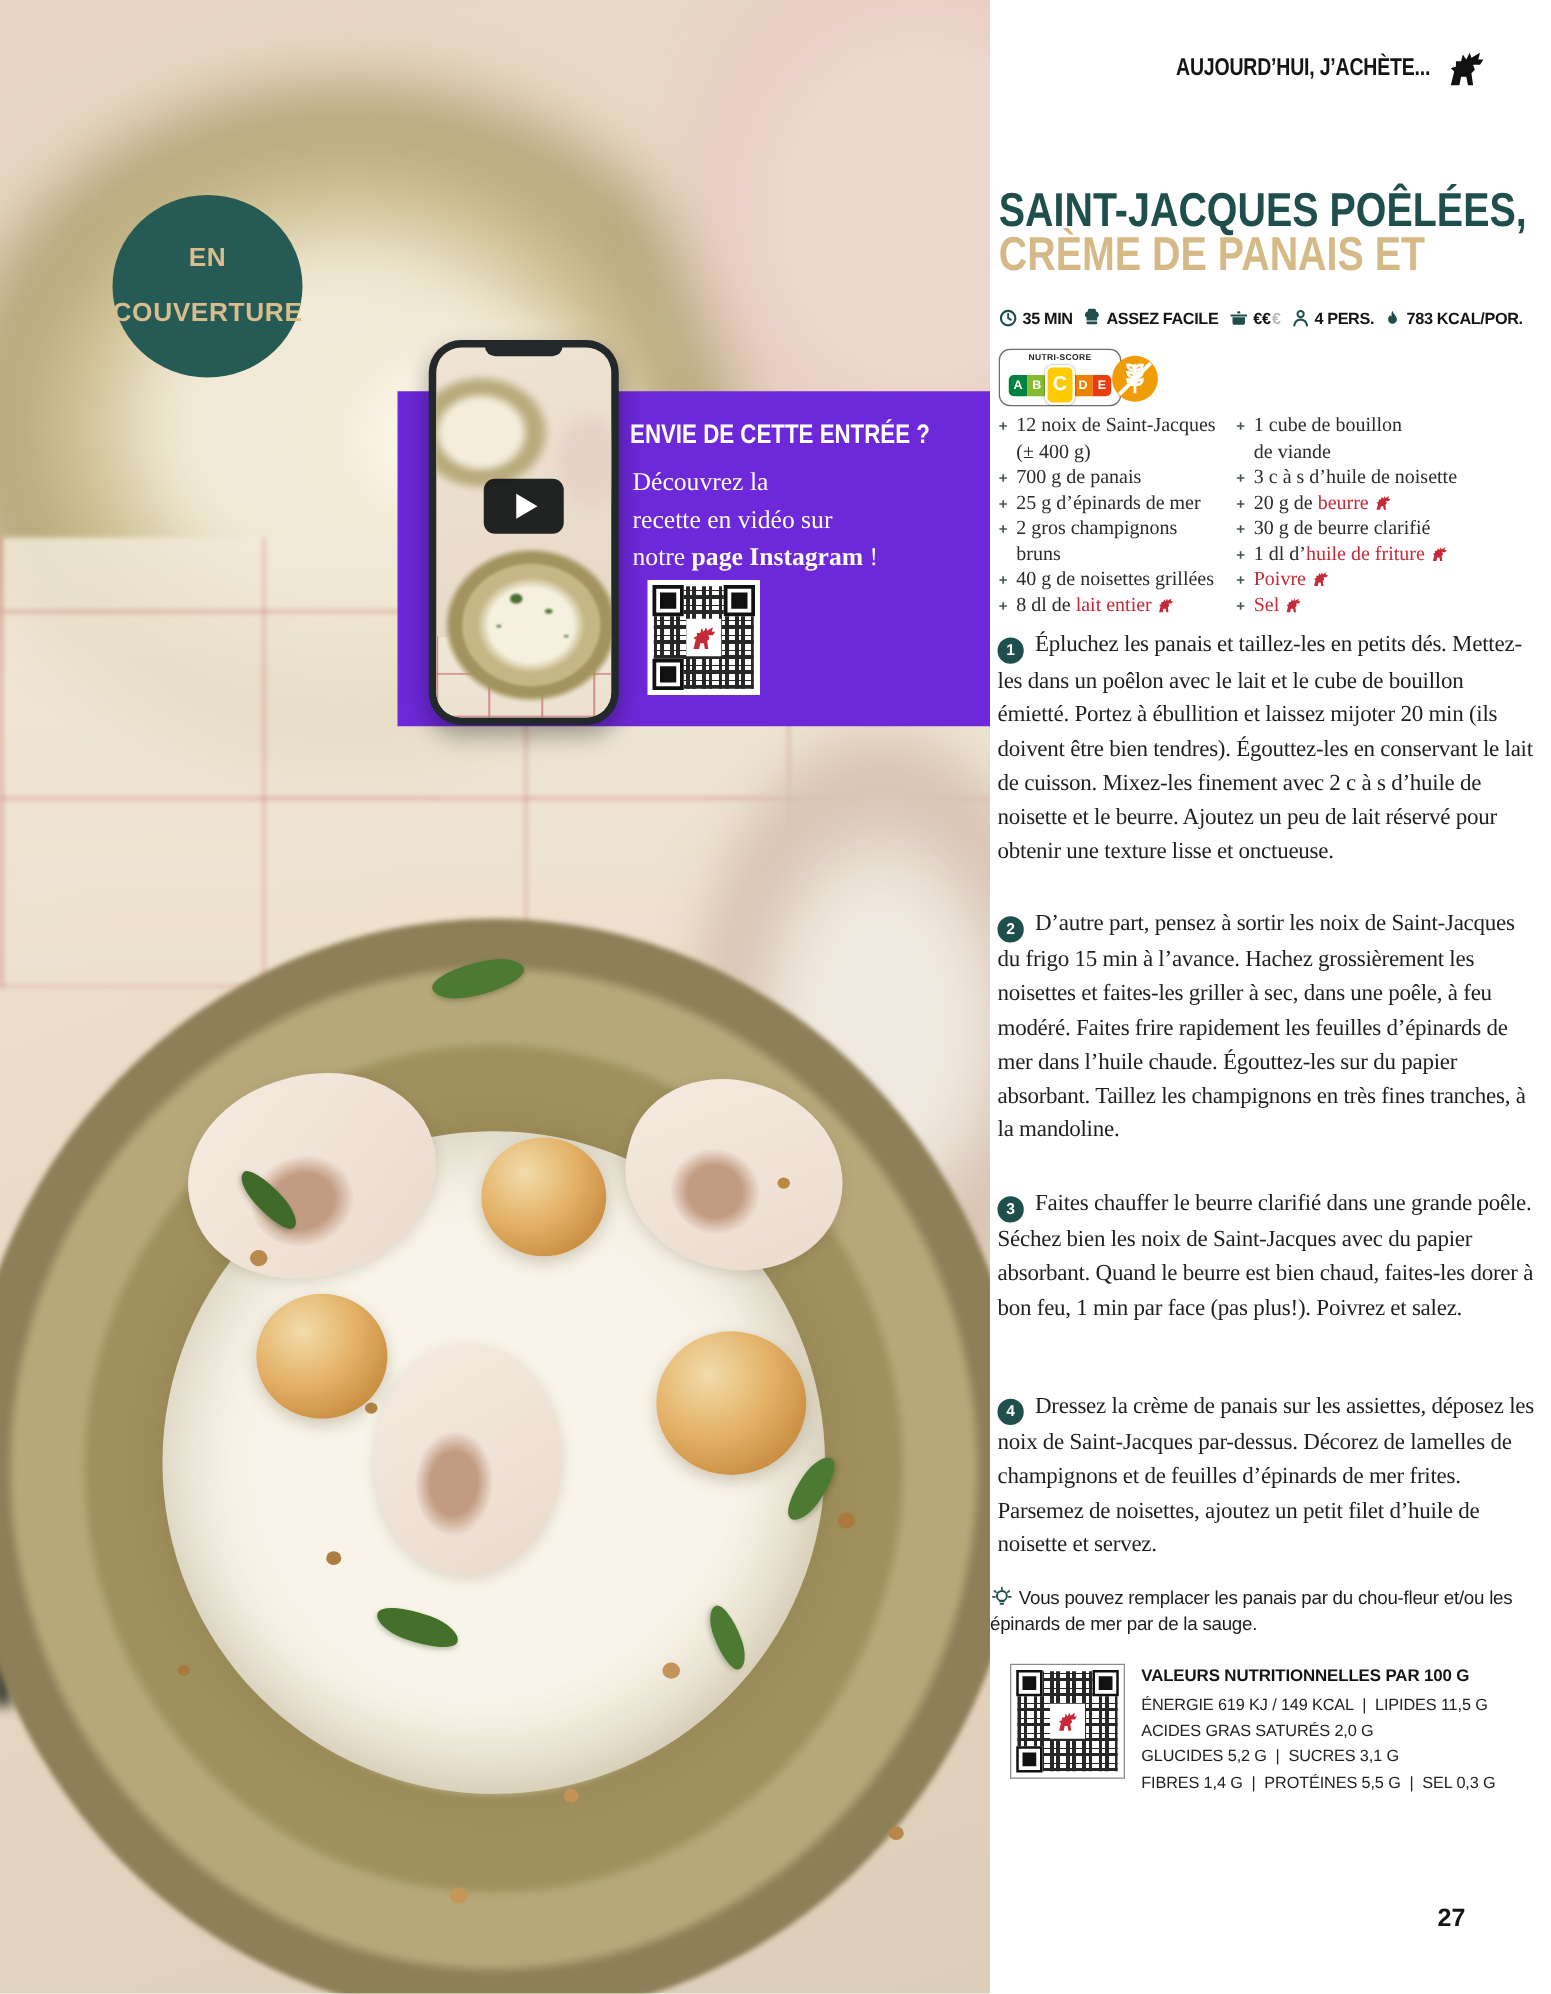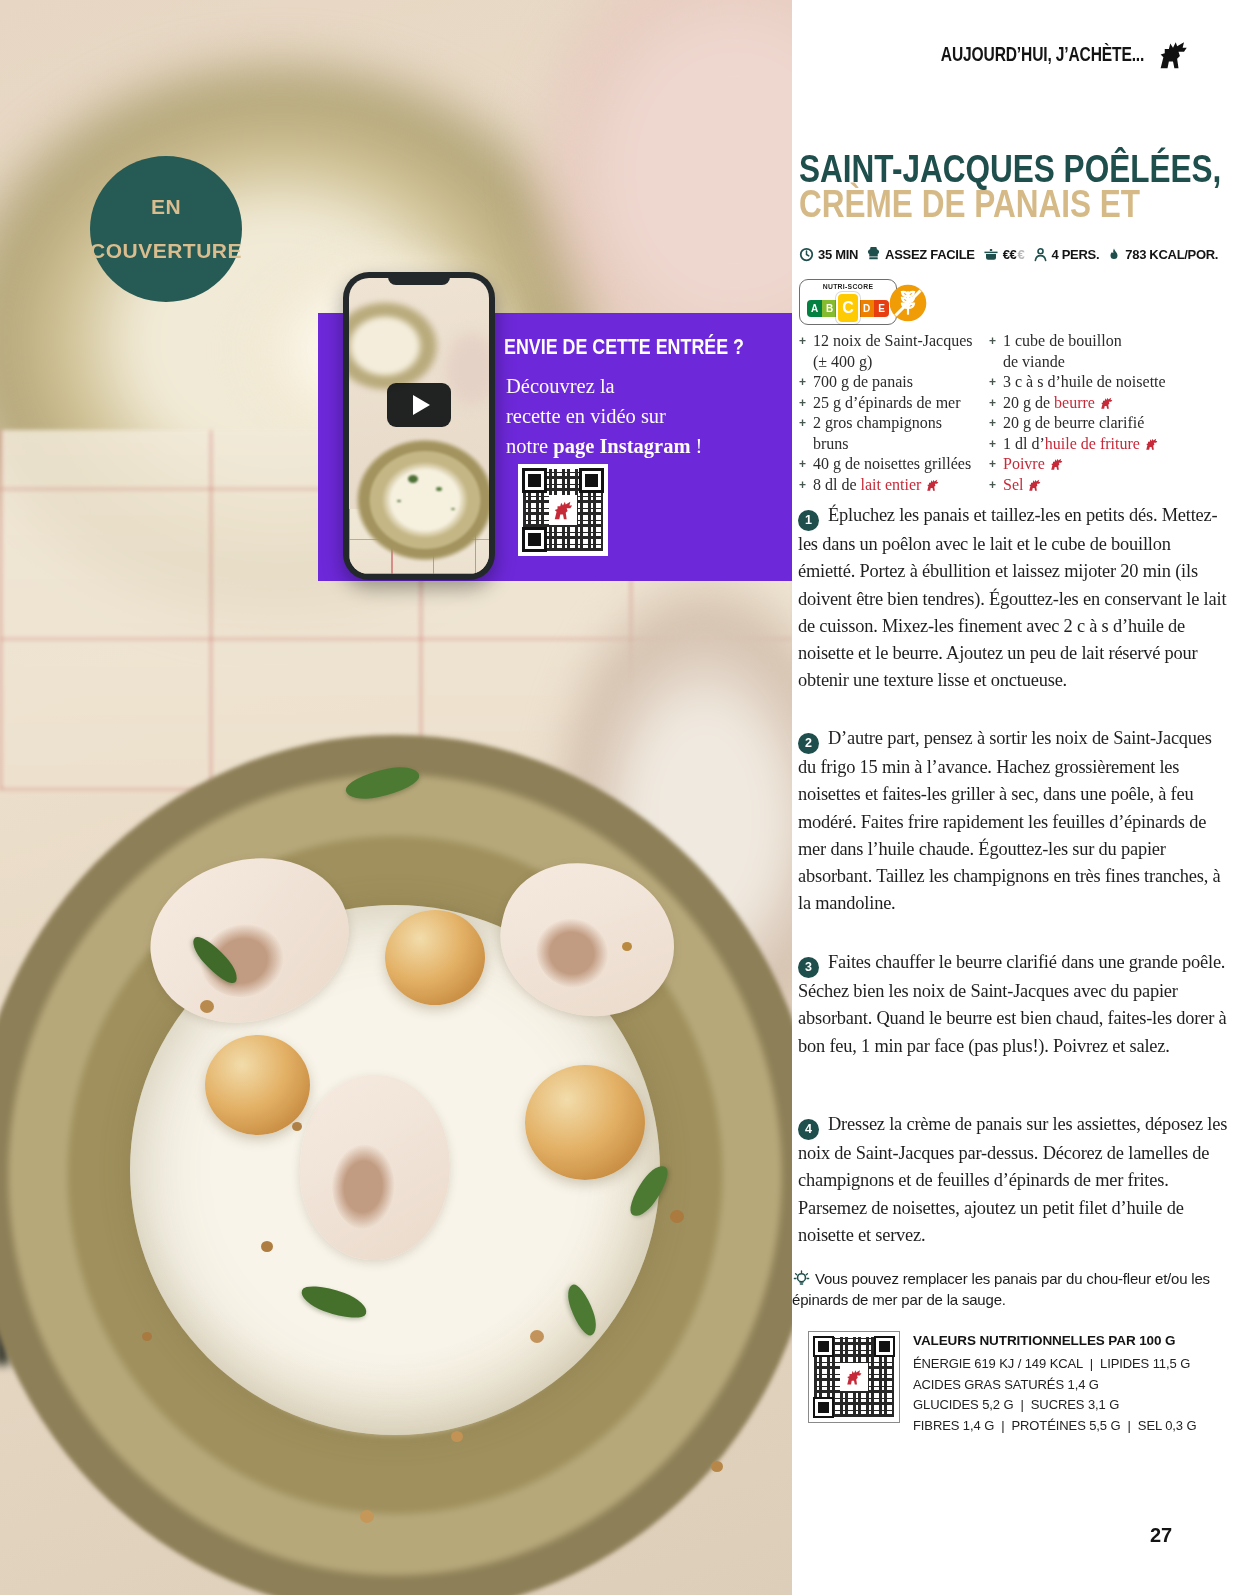--- a/index.html
+++ b/index.html
@@ -300,21 +300,21 @@
           <use href="#lion"></use>
         </svg></li>
     </ul>
   <ul class="ing-col ing-right">
       <li><span class="plus">+</span><span class="ing-text">1 cube de bouillon
 de viande</span></li>
       <li><span class="plus">+</span><span class="ing-text">3 c à s d’huile de noisette</span></li>
       <li><span class="plus">+</span><span class="ing-text">20 g de <span class="prod">beurre</span></span><svg class="lion-s" viewBox="0 0 24 24" fill="#c62a39">
           <use href="#lion"></use>
         </svg></li>
-      <li><span class="plus">+</span><span class="ing-text">20 g de beurre clarifié</span></li>
+      <li><span class="plus">+</span><span class="ing-text">30 g de beurre clarifié</span></li>
       <li><span class="plus">+</span><span class="ing-text">1 dl d’<span class="prod">huile de friture</span></span><svg class="lion-s" viewBox="0 0 24 24" fill="#c62a39">
           <use href="#lion"></use>
         </svg></li>
       <li><span class="plus">+</span><span class="ing-text"><span class="prod">Poivre</span></span><svg class="lion-s" viewBox="0 0 24 24" fill="#c62a39">
           <use href="#lion"></use>
         </svg></li>
       <li><span class="plus">+</span><span class="ing-text"><span class="prod">Sel</span></span><svg class="lion-s" viewBox="0 0 24 24" fill="#c62a39">
           <use href="#lion"></use>
         </svg></li>
     </ul>
@@ -343,21 +343,21 @@
       <div class="qr-center">
         <svg width="18" height="18" fill="#c62a39">
             <use href="#lion"></use>
           </svg>
       </div>
     </div>
     <div class="nutri-text">
       <p class="nutri-title">VALEURS NUTRITIONNELLES PAR 100 G</p>
       <div>
           <p class="nutri-line">ÉNERGIE 619 KJ / 149 KCAL  |  LIPIDES 11,5 G</p>
-          <p class="nutri-line">ACIDES GRAS SATURÉS 1,4 G</p>
+          <p class="nutri-line">ACIDES GRAS SATURÉS 2,0 G</p>
           <p class="nutri-line">GLUCIDES 5,2 G  |  SUCRES 3,1 G</p>
           <p class="nutri-line">FIBRES 1,4 G  |  PROTÉINES 5,5 G  |  SEL 0,3 G</p>
         </div>
     </div>
   </div>
 
   <div class="pageno">27</div>
 </div>
 
 </body></html>

